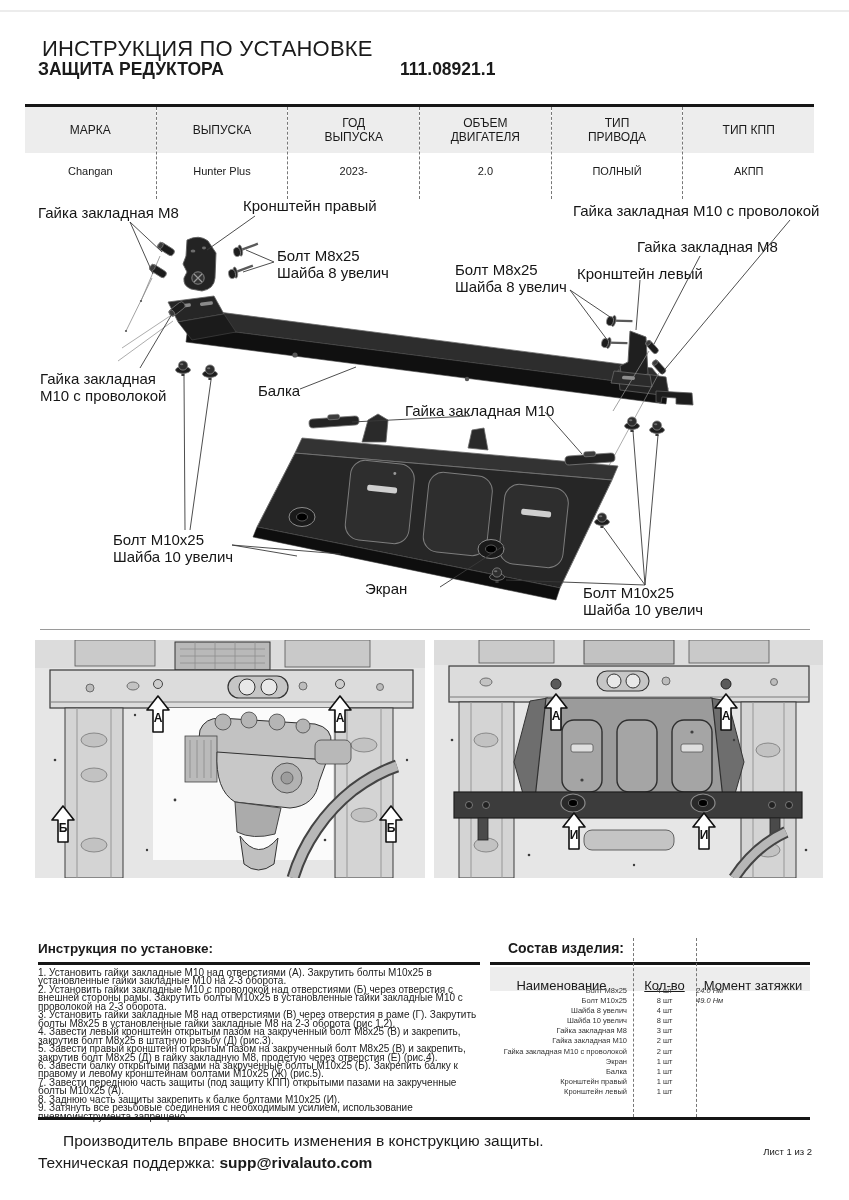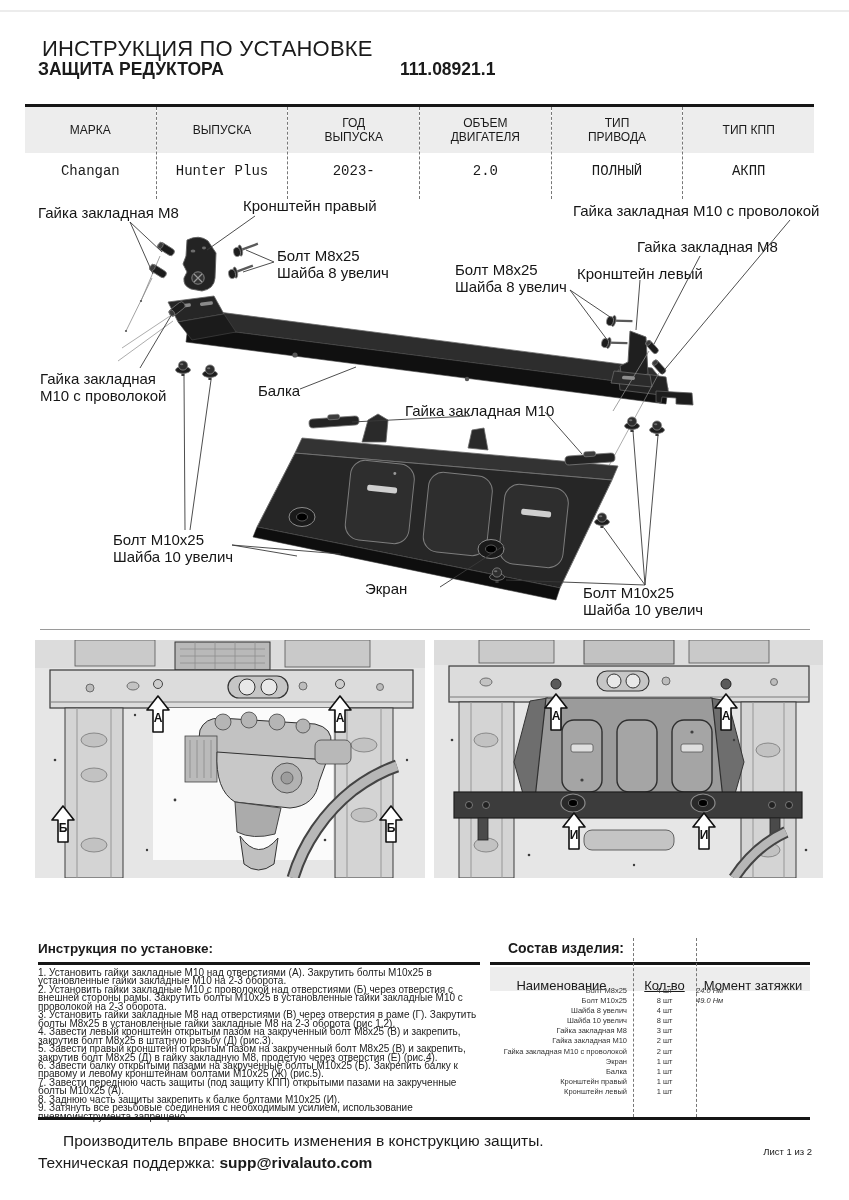--- a/index.html
+++ b/index.html
@@ -11,21 +11,21 @@
   .hdr-sub{position:absolute;left:42px;top:36px;font-size:22px;letter-spacing:.2px;}
   .hdr-title{position:absolute;left:38px;top:59px;font-size:17.5px;font-weight:bold;}
   .hdr-part{position:absolute;left:400px;top:59px;font-size:17.5px;font-weight:bold;}
 
   
   .spec{position:absolute;left:25px;top:104px;width:789px;display:flex;border-top:3px solid #161616;}
   .spec-col{flex:1;padding-bottom:10px;}
   .spec-col + .spec-col{border-left:1px dashed #777;}
   .spec-head{height:46px;background:#ededed;display:flex;align-items:center;justify-content:center;
              text-align:center;font-size:12px;white-space:pre-line;line-height:14px;}
-  .spec-val{height:36px;display:flex;align-items:center;justify-content:center;font-size:14px;font-family:Liberation Mono, monospace;}
+  .spec-val{height:36px;display:flex;align-items:center;justify-content:center;font-size:11px;}
 
   
   .diagram-svg{position:absolute;left:0;top:190px;}
   .dlabel{position:absolute;font-size:15px;line-height:17px;white-space:pre-line;color:#151515;}
   .divider{position:absolute;left:40px;top:629px;width:770px;height:1px;background:#9a9a9a;}
 
   
   .photo{position:absolute;top:640px;width:390px;height:238px;}
   .photo-left{left:35px;}
   .photo-right{left:434px;width:389px;}

